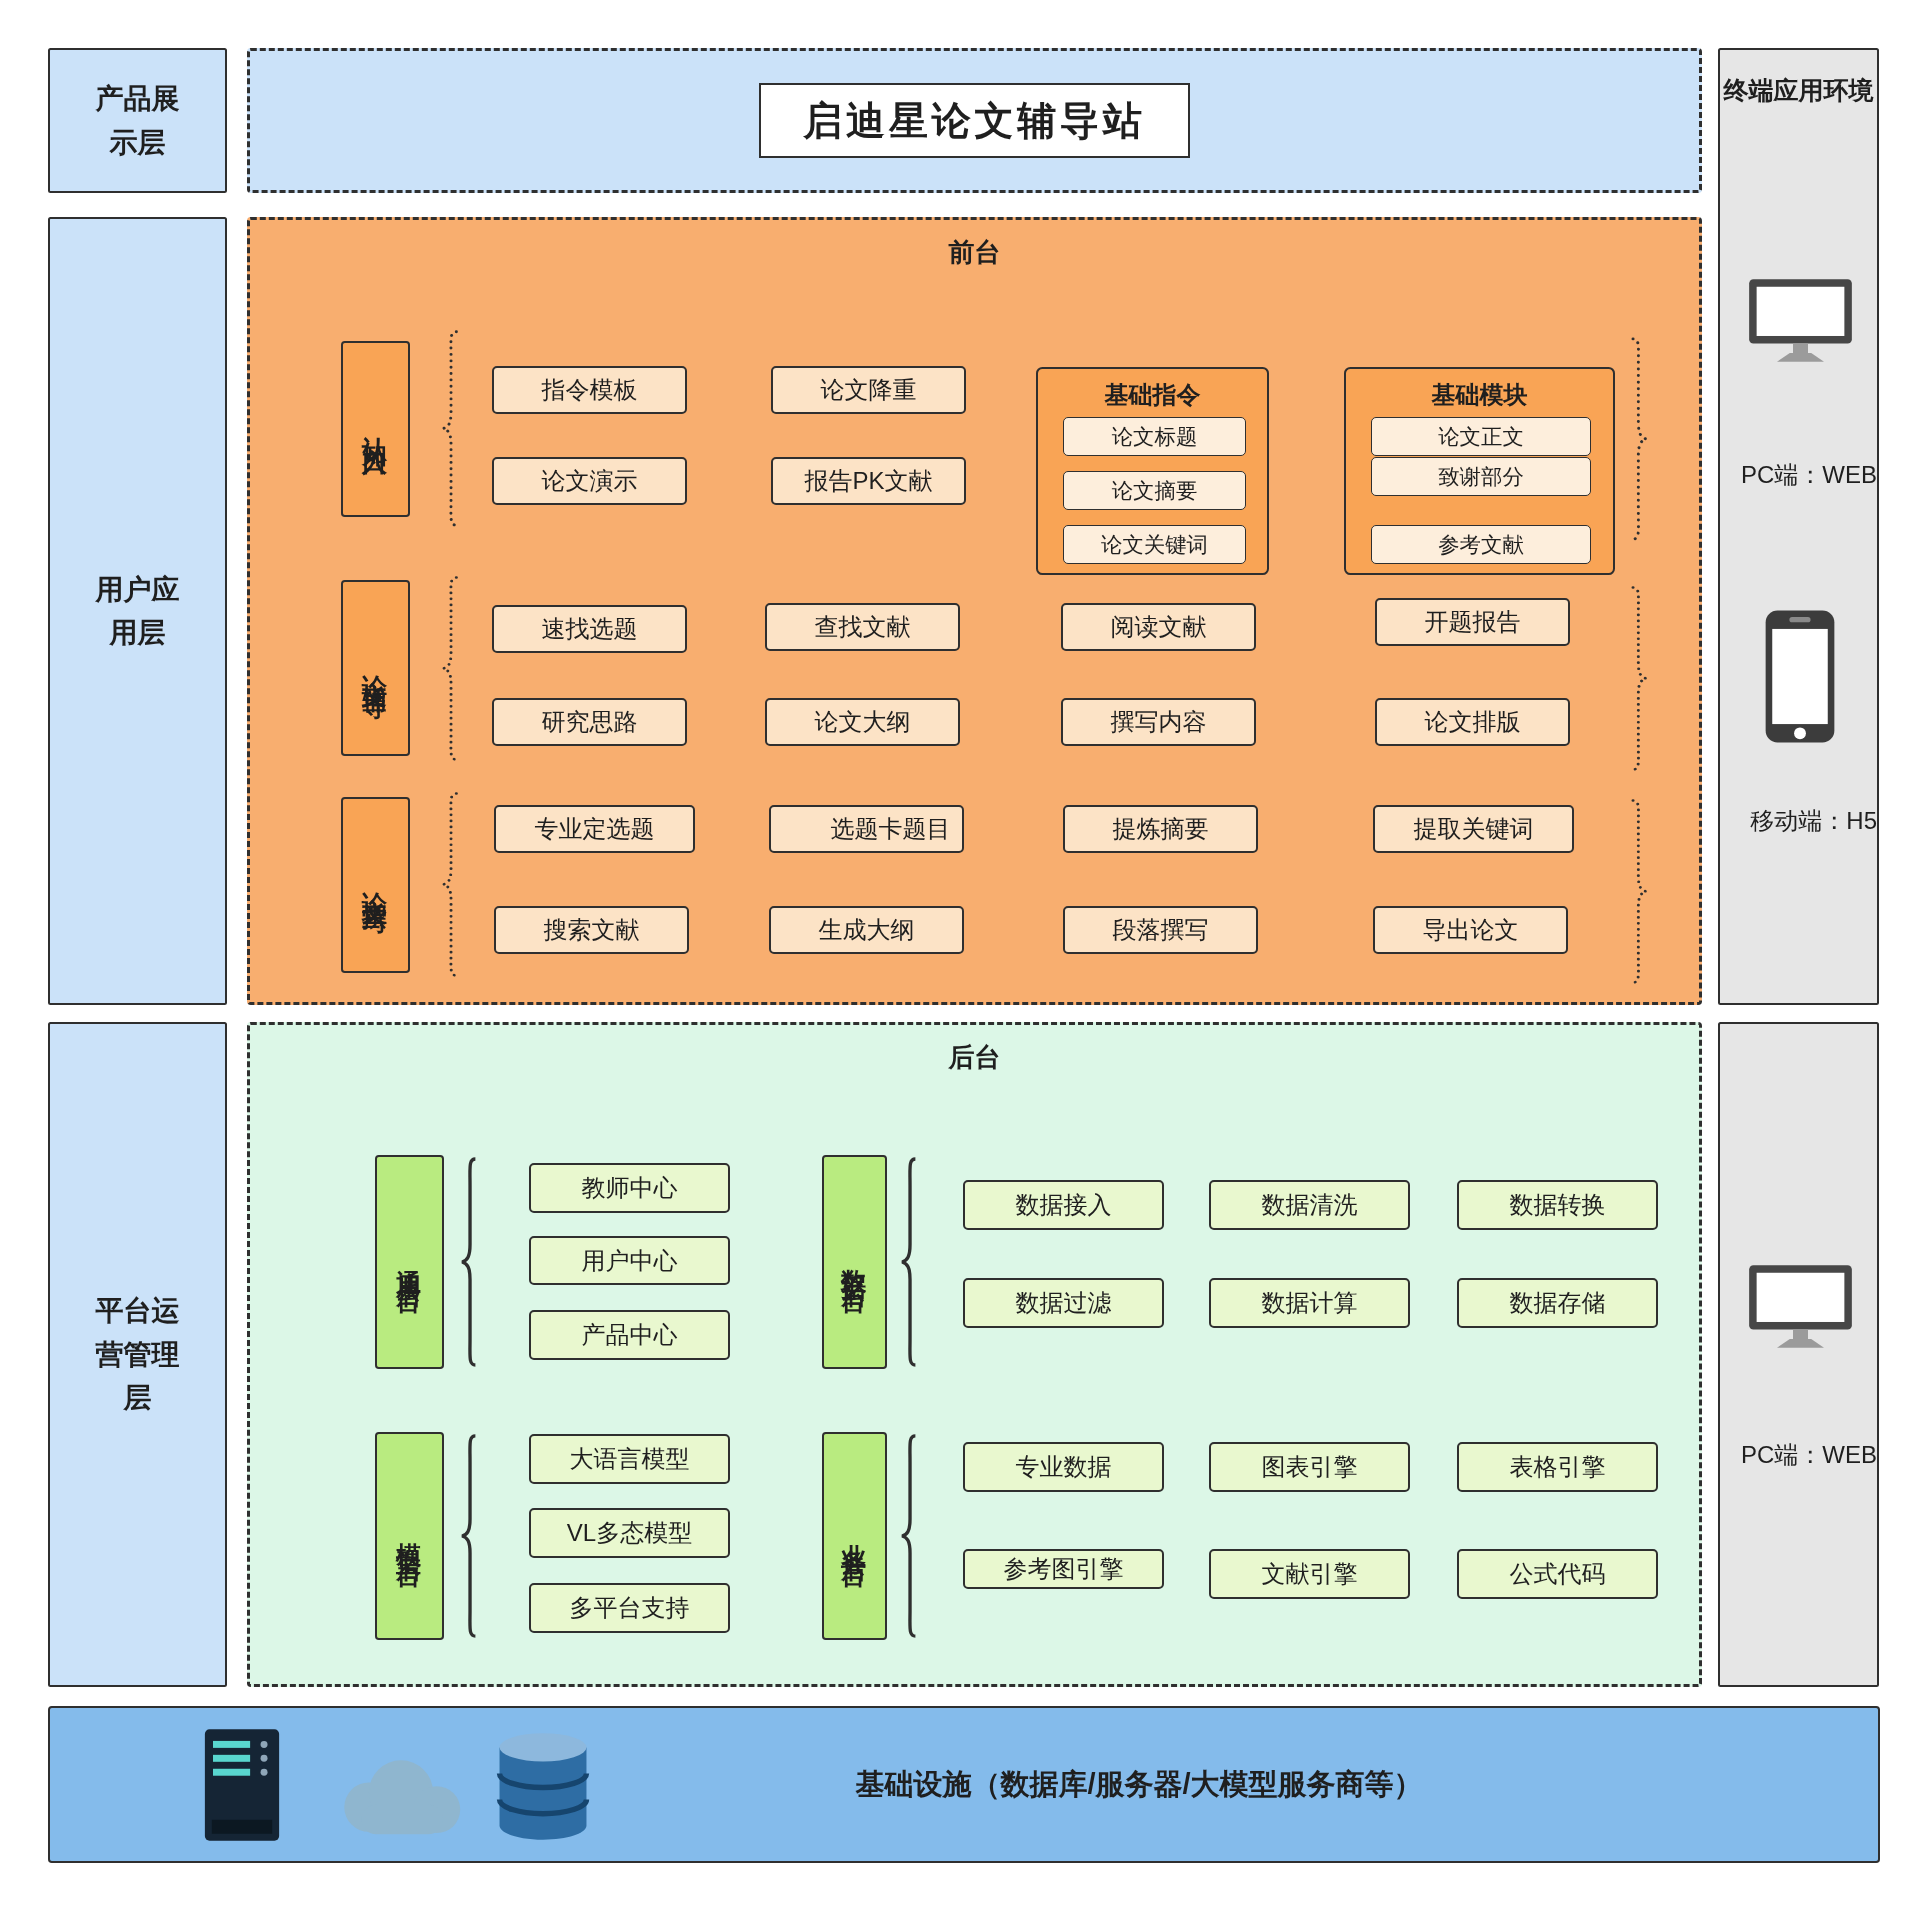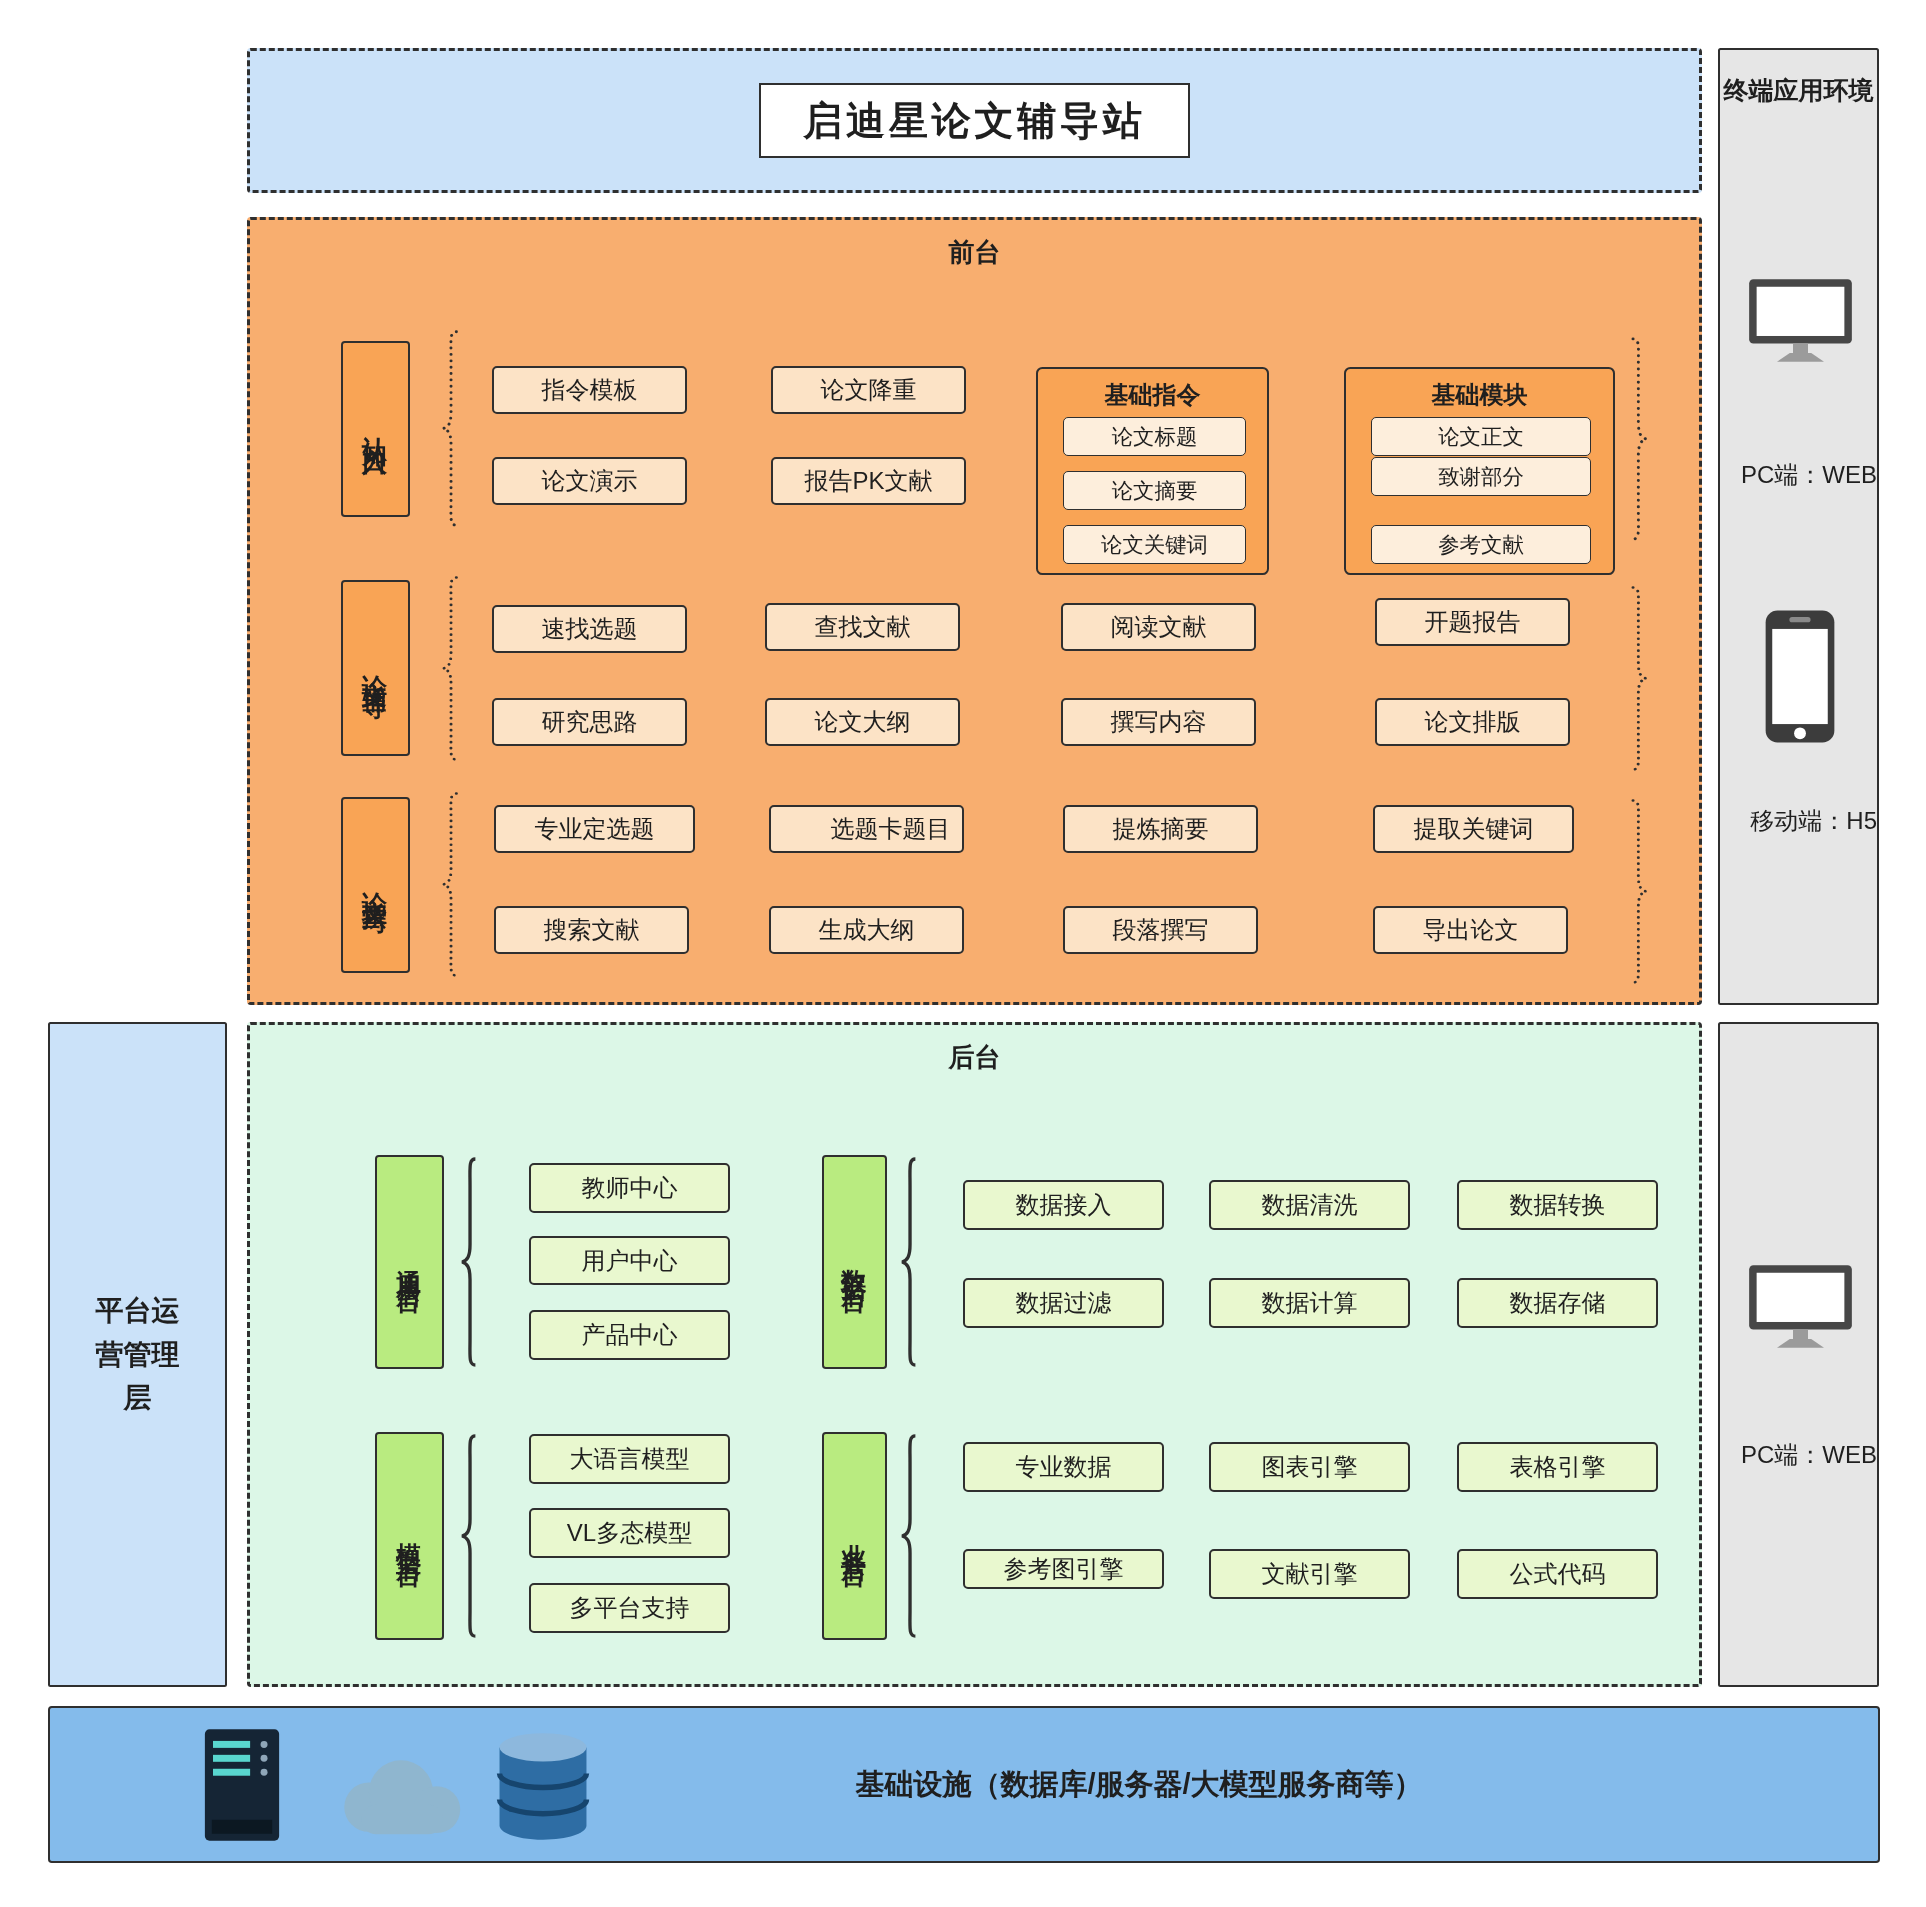--- a/index.html
+++ b/index.html
@@ -78,20 +78,26 @@
   }
   .infra-icon { position: absolute; }
 
   .brace { position: absolute; }
 </style>
 </head>
 <body>
 
 <div class="canvas">
 
+  <div class="layer" style="left:48px; top:48px; width:179px; height:145px;">
+    <span>产品展示层</span>
+  </div>
+  <div class="layer" style="left:48px; top:217px; width:179px; height:788px;">
+    <span>用户应用层</span>
+  </div>
   <div class="layer" style="left:48px; top:1022px; width:179px; height:665px;">
     <span>平台运营管理层</span>
   </div>
 
   <div class="titlestrip">
     <div class="main-title">启迪星论文辅导站</div>
   </div>
 
   <div class="section front" style="left:247px; top:217px; width:1455px; height:788px;">
     <div class="sec-title">前台</div>

